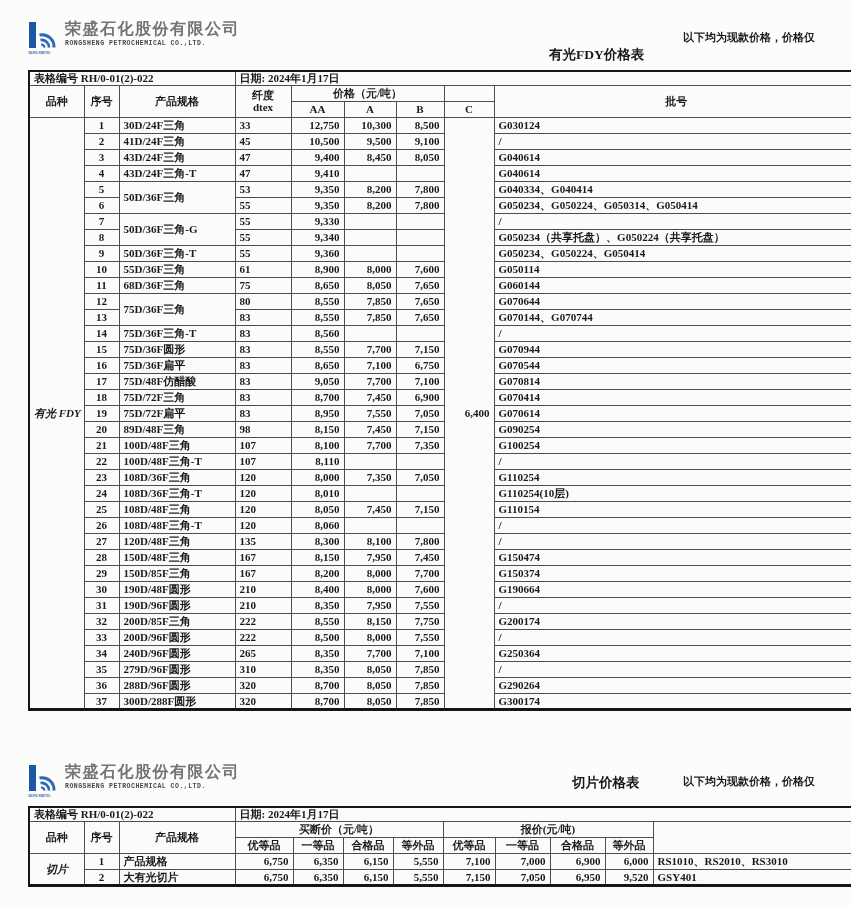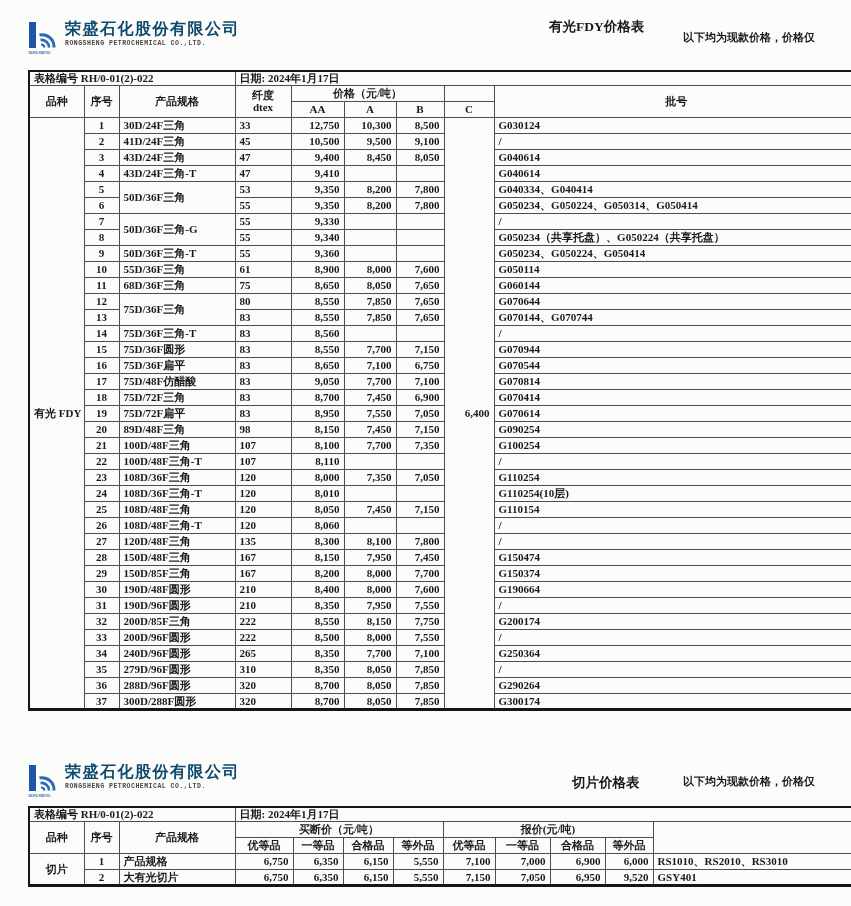--- a/index.html
+++ b/index.html
@@ -1,37 +1,37 @@
 <!DOCTYPE html>
 <html><head>
 <meta charset="utf-8">
 <style>
   html,body{margin:0;padding:0;background:#ffffff;}
   .sheet{position:relative;width:851px;height:906px;background:#fcfcfa;overflow:hidden;
          font-family:"Liberation Serif","DejaVu Serif",serif;color:#1a1a1a;}
   .brand{position:absolute;left:28px;display:flex;align-items:flex-start;gap:7px;}
   .logo-mark{width:30px;height:36px;flex:0 0 auto;}
   .brand-cn{font-family:"DejaVu Sans","Liberation Sans",sans-serif;font-weight:bold;
-            font-size:16px;color:#0c4a6e;letter-spacing:1.5px;line-height:1.1;text-align:center;}
+            font-size:16px;color:#737373;letter-spacing:1.5px;line-height:1.1;text-align:center;}
   .brand-en{font-family:Liberation Mono, monospace;font-weight:bold;
             font-size:6.5px;color:#474747;letter-spacing:.5px;margin-top:2px;}
   .sec-title{position:absolute;font-weight:bold;font-size:13.5px;white-space:nowrap;}
   .notice{position:absolute;font-weight:bold;font-size:11px;white-space:nowrap;}
   table.tbl{position:absolute;left:28px;border-collapse:collapse;table-layout:fixed;
             width:830px;background:#fbfbf9;border:2px solid #161616;border-bottom-width:3px;}
   .tbl th,.tbl td{border:1px solid #4d4d4d;padding:0 4px;font-size:11px;font-weight:bold;
             line-height:1.12;white-space:nowrap;overflow:hidden;}
   .tbl th{text-align:center;}
   .rh1 td{height:13px;text-align:left;}
   .hrow th{height:15px;}
   tbody tr{height:16px;}
   .num{text-align:right;}
   .left{text-align:left;}
   .center{text-align:center;}
-  .variety{white-space:pre-line;text-align:center;vertical-align:middle;}
+  .variety{white-space:pre-line;text-align:center;vertical-align:middle;font-style:italic;}
   .dtexh div{line-height:1.05;}
 </style>
 </head>
 <body>
 
 <div class="sheet">
 
   <div class="brand" style="top:20px">
     <svg class="logo-mark" viewBox="0 0 30 36">
       <rect x="1" y="2" width="7" height="26" fill="#1c57a5"></rect>
@@ -40,21 +40,21 @@
         <path d="M12.5 20 A7.5 7.5 0 0 1 21 27.5" stroke-width="2.6"></path>
         <path d="M13 24.5 A3.5 3.5 0 0 1 16.5 27.5" stroke-width="2.2"></path>
       </g>
       <text x="0.5" y="33.5" font-size="3.4" fill="#1c57a5" font-weight="bold">RONGSHENG</text>
     </svg>
     <div>
       <div class="brand-cn">荣盛石化股份有限公司</div>
       <div class="brand-en">RONGSHENG PETROCHEMICAL CO.,LTD.</div>
     </div>
   </div>
-  <div class="sec-title" style="left:549px;top:18px">有光FDY价格表</div>
+  <div class="sec-title" style="left:549px;top:46px">有光FDY价格表</div>
   <div class="notice" style="left:683px;top:30px">以下均为现款价格，价格仅</div>
 
   <table class="tbl" style="top:70px">
     <colgroup>
       <col style="width:55px">
         <col style="width:35px">
         <col style="width:116px">
       <col style="width:56px">
         <col style="width:53px">
         <col style="width:52px">

